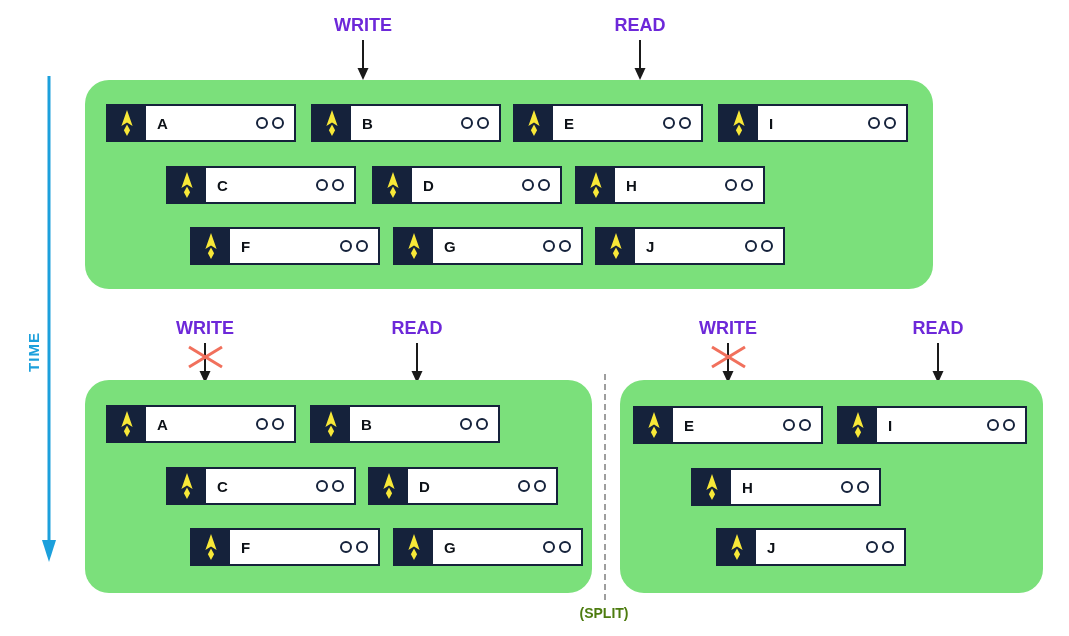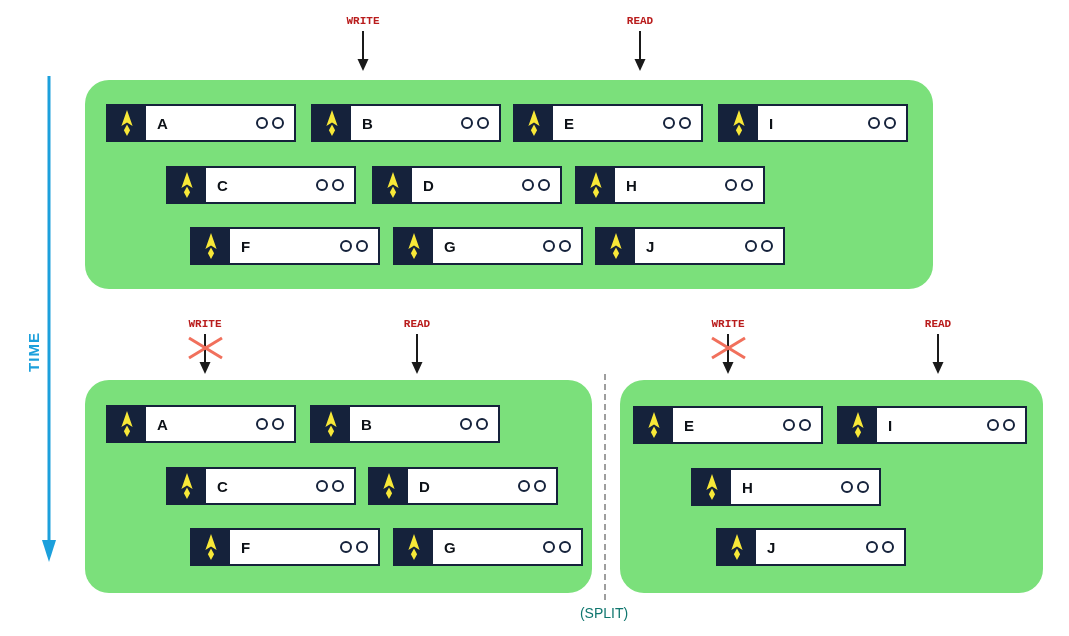--- a/index.html
+++ b/index.html
@@ -18,35 +18,35 @@
   .node-icon { align-self:stretch; flex:0 0 38px; width:38px; background:#15223B;
                display:flex; align-items:center; justify-content:center; }
   .node-icon svg { display:block; }
   .node-letter { margin-left:11px; font-size:15px; font-weight:bold; color:#0d1117; }
   .dots { margin-left:auto; margin-right:10px; display:flex; gap:4px; }
   .dots i { display:block; width:12px; height:12px; border:2px solid #15223B;
             border-radius:50%; box-sizing:border-box; background:#ffffff; }
 
   
   .arrow-group { position:absolute; width:100px; text-align:center; }
-  .arrow-label { font-size:11px; font-weight:bold; color:#b91c1c; margin-bottom:3px;font-family:Liberation Mono, monospace; }
+  .arrow-label { font-size:18px; font-weight:bold; color:#6d28d9; margin-bottom:3px; }
   .arrow-glyph { height:41px; }
   .arrow-glyph svg { display:block; margin:0 auto; }
 
   
   .time-label { position:absolute; left:-21px; top:344px; width:110px; height:16px;
                 line-height:16px; text-align:center; transform:rotate(-90deg);
                 color:#1CA0DC; font-weight:bold; font-size:15px; letter-spacing:1px; }
   .time-arrow { position:absolute; left:41px; top:76px; }
 
   
   .divider { position:absolute; left:604px; top:374px; height:226px; width:0;
              border-left:2px dashed #9E9E9E; }
   .split-label { position:absolute; left:544px; top:605px; width:120px; text-align:center;
-                 font-size:14px; font-weight:normal; color:#0f766e; }
+                 font-size:14px; font-weight:bold; color:#4d7c0f; }
 </style>
 </head>
 <body>
 
 <div class="canvas">
 
   <div class="time-label">TIME</div>
   <svg class="time-arrow" width="16" height="486" viewBox="0 0 16 486">
     <line x1="8" y1="0" x2="8" y2="466" stroke="#1CA0DC" stroke-width="3"></line>
     <polygon points="1,464 15,464 8,486" fill="#1CA0DC"></polygon>

